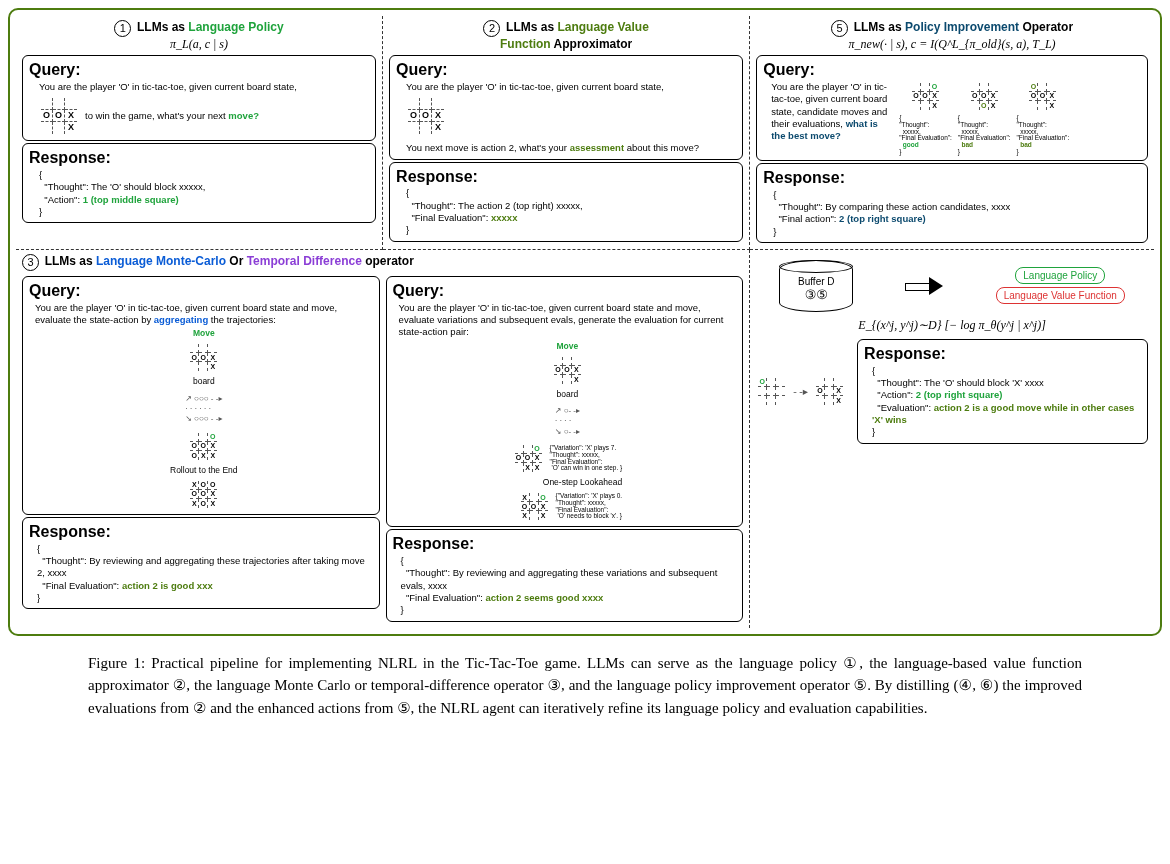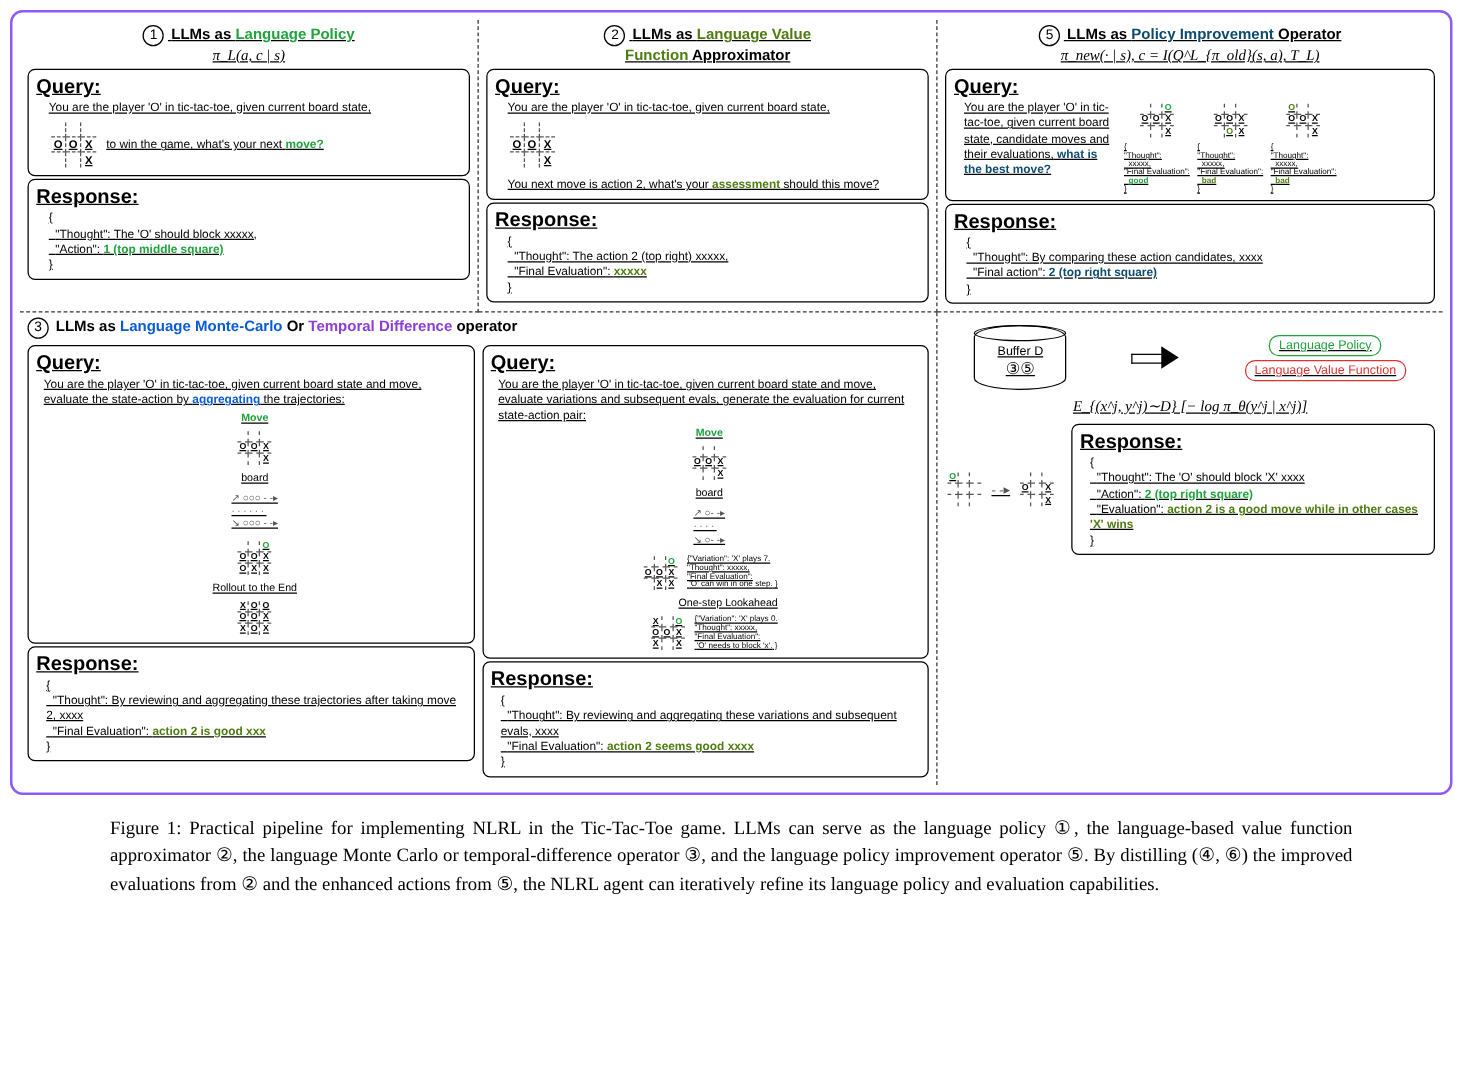--- a/index.html
+++ b/index.html
@@ -5,30 +5,29 @@
   * { box-sizing: border-box; margin: 0; padding: 0; }
   body {
     font-family: Georgia, 'Times New Roman', serif;
     background: #fff;
     padding: 8px;
     width: 1170px;
     font-size: 13px;
     color: #000;
   }
   .figure-box {
-    border: 2px solid #8b5cf6;
+    border: 2px solid #4d7c0f;
     border-radius: 10px;
     padding: 6px;
     display: grid;
     grid-template-columns: 1fr 1fr 1.1fr;
     grid-template-rows: auto auto;
     gap: 0;
     position: relative;
     margin-bottom: 14px;
-    text-decoration: underline;
   }
   .dashed-v { border-right: 1.5px dashed #333; }
   .dashed-h { border-bottom: 1.5px dashed #333; }
   .panel { padding: 4px 6px; font-size: 10.5px; }
   .panel-head { text-align: center; line-height: 1.25; margin-bottom: 3px; }
   .circ-num {
     display: inline-block;
     width: 17px; height: 17px;
     border: 1.4px solid #000;
     border-radius: 50%;
@@ -149,21 +148,21 @@
           <div class="c"></div>
             <div class="c"></div>
             <div class="c"></div>
           <div class="c">O</div>
             <div class="c">O</div>
             <div class="c">X</div>
           <div class="c"></div>
             <div class="c"></div>
             <div class="c">X</div>
         </div>
-        <div><span>You next move is action 2, what's your </span><span class="r">assessment</span><span> should this move?</span></div>
+        <div><span>You next move is action 2, what's your </span><span class="r">assessment</span><span> about this move?</span></div>
       </div>
     </div>
     <div class="qr-box">
       <div class="qr-label">Response:</div>
       <div style="padding-left:10px">{<br>
         &nbsp;&nbsp;<span>"Thought": The action 2 (top right) xxxxx,</span><br>
         &nbsp;&nbsp;<span>"Final Evaluation": </span><span class="r">xxxxx</span><br>
       }</div>
     </div>
   </div>

